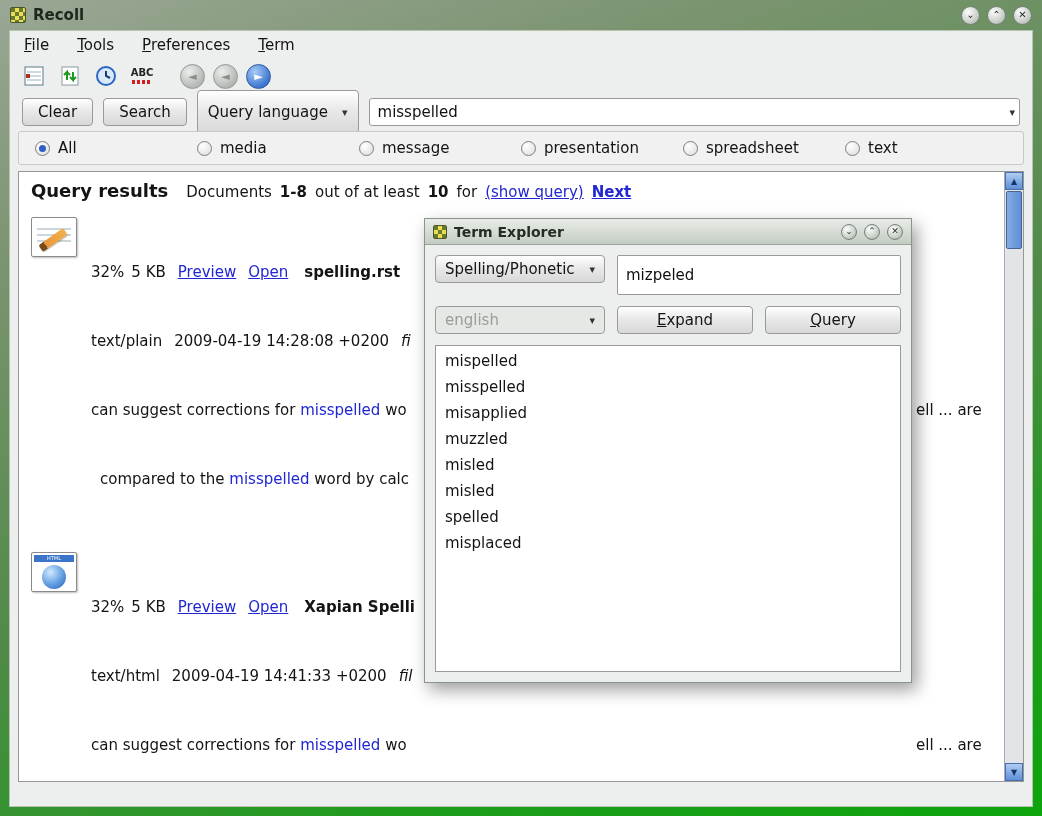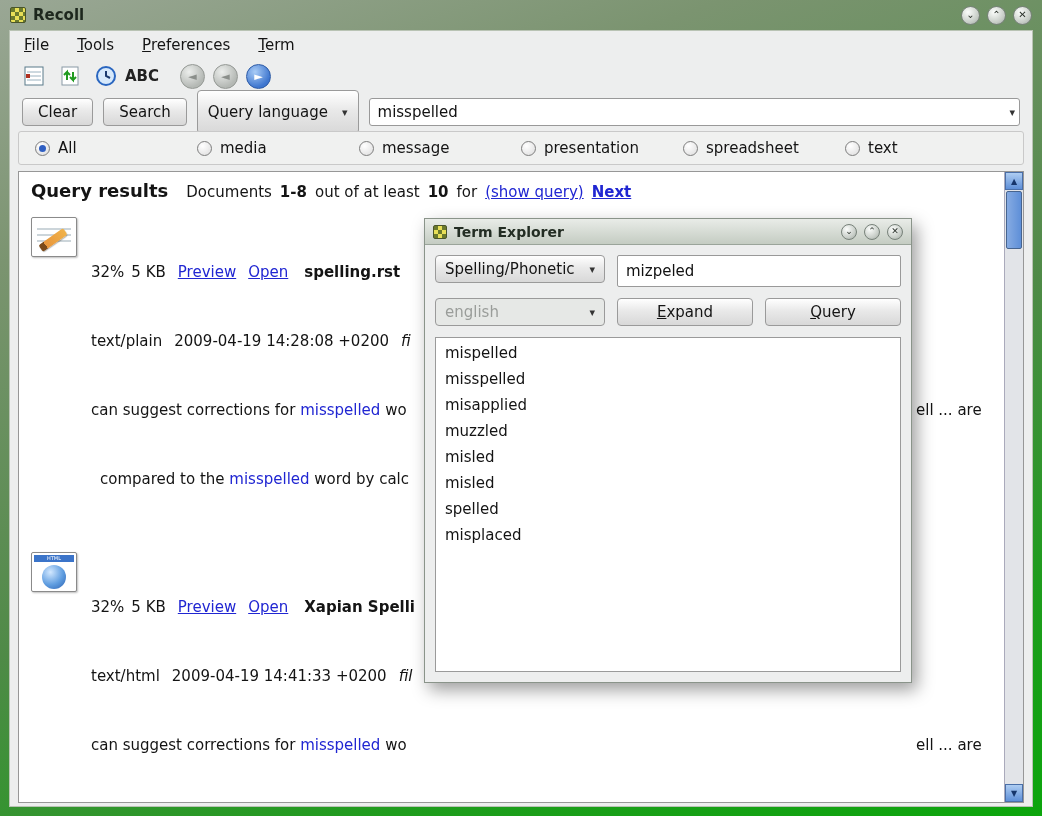--- a/index.html
+++ b/index.html
@@ -26,21 +26,21 @@
   
   .app { position:absolute; left:9px; right:9px; top:30px; bottom:9px;
     background:#edeeee; border:1px solid #b9c3b4; display:flex; flex-direction:column; }
 
   .menubar { height:28px; display:flex; align-items:center; gap:28px; padding:0 14px; }
   .menu-item { display:inline-block; cursor:default; }
   .menu-item::first-letter { text-decoration:underline; }
 
   .toolbar { height:34px; display:flex; align-items:center; gap:8px; padding:0 10px; }
   .tool { width:28px; height:28px; display:flex; align-items:center; justify-content:center; border-radius:3px; }
-  .abc { flex-direction:row; font-size:15px; font-weight:bold; color:#222; line-height:1; }
+  .abc { flex-direction:column; font-size:10px; font-weight:bold; color:#222; line-height:1; }
   .abc .squig { width:20px; height:4px; margin-top:2px;
     background:repeating-linear-gradient(90deg,#d02020 0 3px,transparent 3px 5px); }
   .nav { width:25px; height:25px; border-radius:50%; display:flex; align-items:center; justify-content:center;
     font-size:11px; line-height:1; }
   .nav.disabled { background:radial-gradient(circle at 35% 30%,#eceeec,#b4b8b4 70%); border:1px solid #949894; color:#8b8f8b; }
   .nav.active { background:radial-gradient(circle at 35% 30%,#a9ccf6,#3e76cf 70%); border:1px solid #2c5aa6; color:#fff; }
   .nav.first { margin-left:16px; }
 
   
   .searchrow { height:38px; display:flex; align-items:center; gap:10px; padding:0 12px; }
@@ -55,21 +55,21 @@
 
   
   .filterrow { height:34px; margin:0 8px 4px; border:1px solid #c9c9c9; border-radius:3px; background:#f0f1f0;
     display:flex; align-items:center; padding:0 16px; }
   .fitem { width:166px; display:flex; align-items:center; gap:8px; cursor:default; }
   .radio { width:15px; height:15px; flex:none; border-radius:50%; border:1px solid #7e7e7e;
     background:radial-gradient(circle at 35% 30%,#ffffff,#dcdcdc); display:flex; align-items:center; justify-content:center; }
   .radio.sel::after { content:""; width:7px; height:7px; border-radius:50%; background:#2f5fc2; }
 
   
-  .results-frame { flex:1; margin:2px 8px 3px; border:1px solid #979797; background:#fff;
+  .results-frame { flex:1; margin:2px 8px 24px; border:1px solid #979797; background:#fff;
     display:flex; position:relative; overflow:hidden; }
   .rcontent { flex:1; padding:8px 0 0 12px; overflow:hidden; }
 
   .rheader { display:flex; align-items:baseline; gap:8px; margin-bottom:14px; white-space:pre; }
   .rtitle { font-size:18px; font-weight:bold; margin-right:10px; }
   .b { font-weight:bold; }
   .link { color:#2026d2; text-decoration:underline; cursor:default; }
 
   .item { display:flex; gap:14px; margin-bottom:13px; }
   .ficon { width:46px; height:40px; flex:none; margin-top:2px; background:#fff; border:1px solid #8a8a8a;
@@ -107,21 +107,21 @@
   .dlg { position:absolute; left:405px; top:46px; width:488px; height:465px; background:#edeeee;
     border:1px solid #8a948a; box-shadow:5px 7px 16px rgba(0,0,0,.38); display:flex; flex-direction:column; }
   .dlg-titlebar { height:26px; flex:none; display:flex; align-items:center; gap:7px; padding:0 8px;
     background:linear-gradient(#e9ece8,#c4ccc2); border-bottom:1px solid #9aa49a; }
   .dlg-title { font-weight:bold; font-size:14px; color:#232d23; }
   .dlg-body { flex:1; padding:10px; display:flex; flex-direction:column; gap:11px; }
   .drow { display:flex; gap:12px; }
   .select { width:170px; flex:none; height:28px; display:flex; align-items:center; justify-content:space-between;
     padding:0 9px; border:1px solid #9a9a9a; border-radius:4px; background:linear-gradient(#ffffff,#e9e9e9 45%,#d8d8d8); }
   .select.disabled { color:#9a9d9a; background:#e6e8e6; }
-  .dinput { flex:1; height:32px; border:1px solid #999; border-radius:2px; background:#fff;
+  .dinput { flex:1; height:40px; border:1px solid #999; border-radius:2px; background:#fff;
     font-family:inherit; font-size:15px; padding:0 8px; outline:none; color:#111; }
   .btn.wide { flex:1; height:28px; padding:0; }
   .mnspan { display:block; }
   .mnspan::first-letter { text-decoration:underline; }
 
   .ttable { flex:1; border:1px solid #9a9a9a; background:#fff; display:flex; flex-direction:column; overflow:hidden; }
   .thead { height:25px; flex:none; display:flex; align-items:center; background:linear-gradient(#f4f4f4,#dddddd);
     border-bottom:1px solid #b8b8b8; }
   .th { padding-left:9px; }
   .th.t1 { width:203px; flex:none; border-right:1px solid #c8c8c8; }

